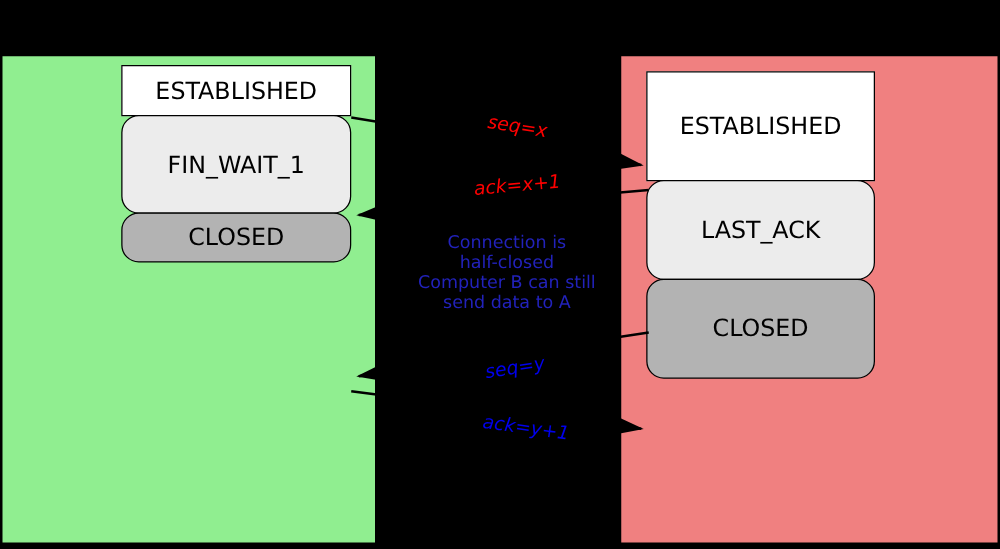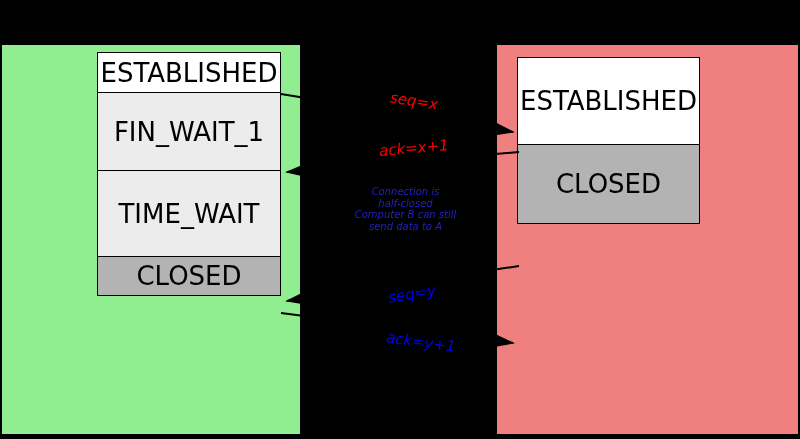--- a/index.html
+++ b/index.html
@@ -18,26 +18,26 @@
   .state-col { position: absolute; z-index: 1; }
   .state-col.left  { left: 97px;  top: 52px; width: 184px; }
   .state-col.right { left: 517px; top: 57px; width: 183px; }
 
   .state {
     box-sizing: border-box;
     border: 1px solid #000;
     display: flex;
     align-items: center;
     justify-content: center;
-    font-size: 26px;
+    font-size: 19px;
     color: #000;
     background: #ececec;
     text-align: right;
   }
-  .state + .state { margin-top: -1px; }
+  .state + .state { margin-top: -1px; border-radius: 14px; }
   .state.white { background: #ffffff; }
   .state.dark  { background: #b3b3b3; }
 
   svg.arrows {
     position: absolute;
     left: 0; top: 0;
     z-index: 2;
     pointer-events: none;
   }
   svg.arrows line { stroke: #000; stroke-width: 2; }
@@ -53,48 +53,47 @@
   .msg-blue { color: #0000ee; }
 
   .half-closed-note {
     position: absolute;
     z-index: 3;
     left: 318px;
     top: 186px;
     width: 175px;
     text-align: center;
     color: #2222bb;
-    font-style: italic;
-    font-size: 10px;
+    font-size: 14px;
     line-height: 1.15;
     white-space: pre-line;
   }
 
   .lbl-seq-x  { left: 390px; top: 92px;  transform: rotate(9deg); }
   .lbl-ack-x  { left: 379px; top: 139px; transform: rotate(-5deg); }
   .lbl-seq-y  { left: 388px; top: 285px; transform: rotate(-9deg); }
   .lbl-ack-y  { left: 386px; top: 333px; transform: rotate(8deg); }
 </style>
 </head>
 <body>
 
 <div class="stage">
 
   <div class="panel green"></div>
   <div class="panel red"></div>
 
   <div class="state-col left">
     <div class="state white" style="height:41px">ESTABLISHED</div>
     <div class="state" style="height:79px">FIN_WAIT_1</div>
-    <div class="state" style="height:87px">TIME_WAIT</div>
     <div class="state dark" style="height:40px">CLOSED</div>
   </div>
 
   <div class="state-col right">
     <div class="state white" style="height:88px">ESTABLISHED</div>
+    <div class="state" style="height:80px">LAST_ACK</div>
     <div class="state dark" style="height:80px">CLOSED</div>
   </div>
 
   <svg class="arrows" width="800" height="439" viewBox="0 0 800 439">
     <defs>
       <marker id="head" markerWidth="14" markerHeight="9" refX="13" refY="4.5" orient="auto">
         <path d="M0,0 L14,4.5 L0,9 z" fill="#000"></path>
       </marker>
     </defs>
     <line x1="281" y1="94" x2="513" y2="132" marker-end="url(#head)"></line>

